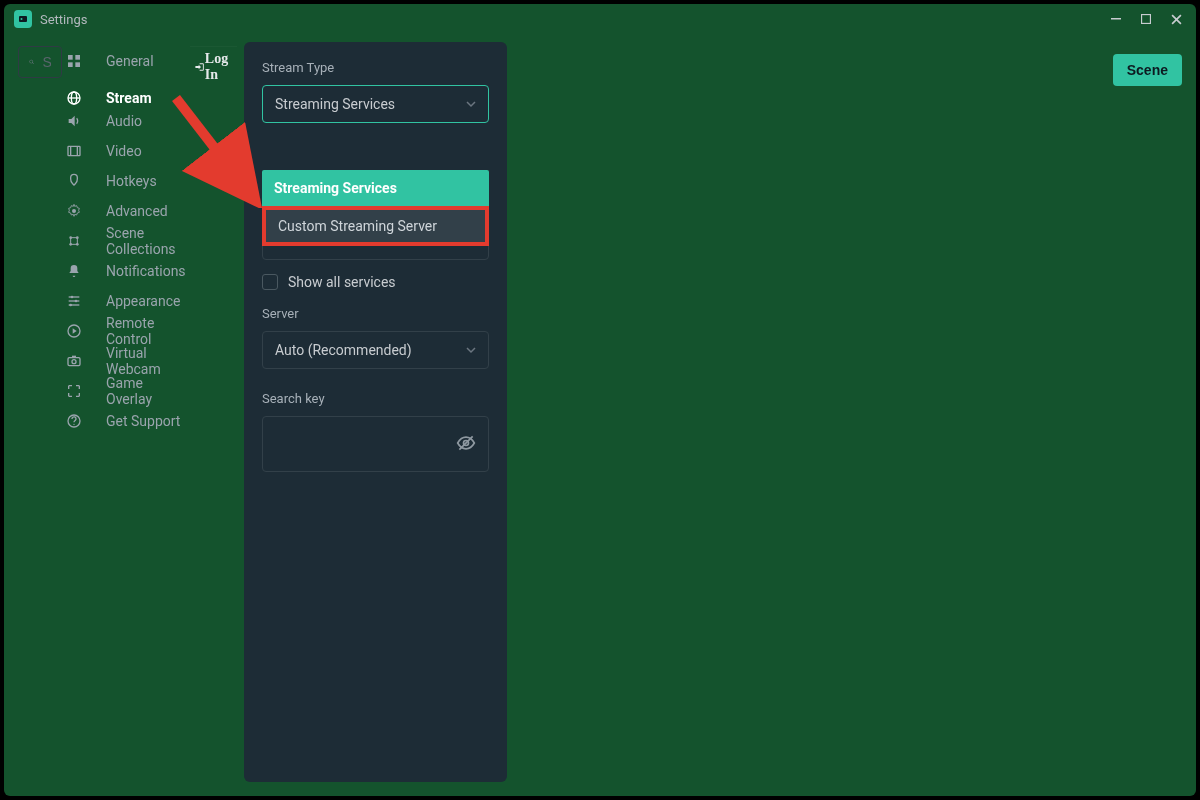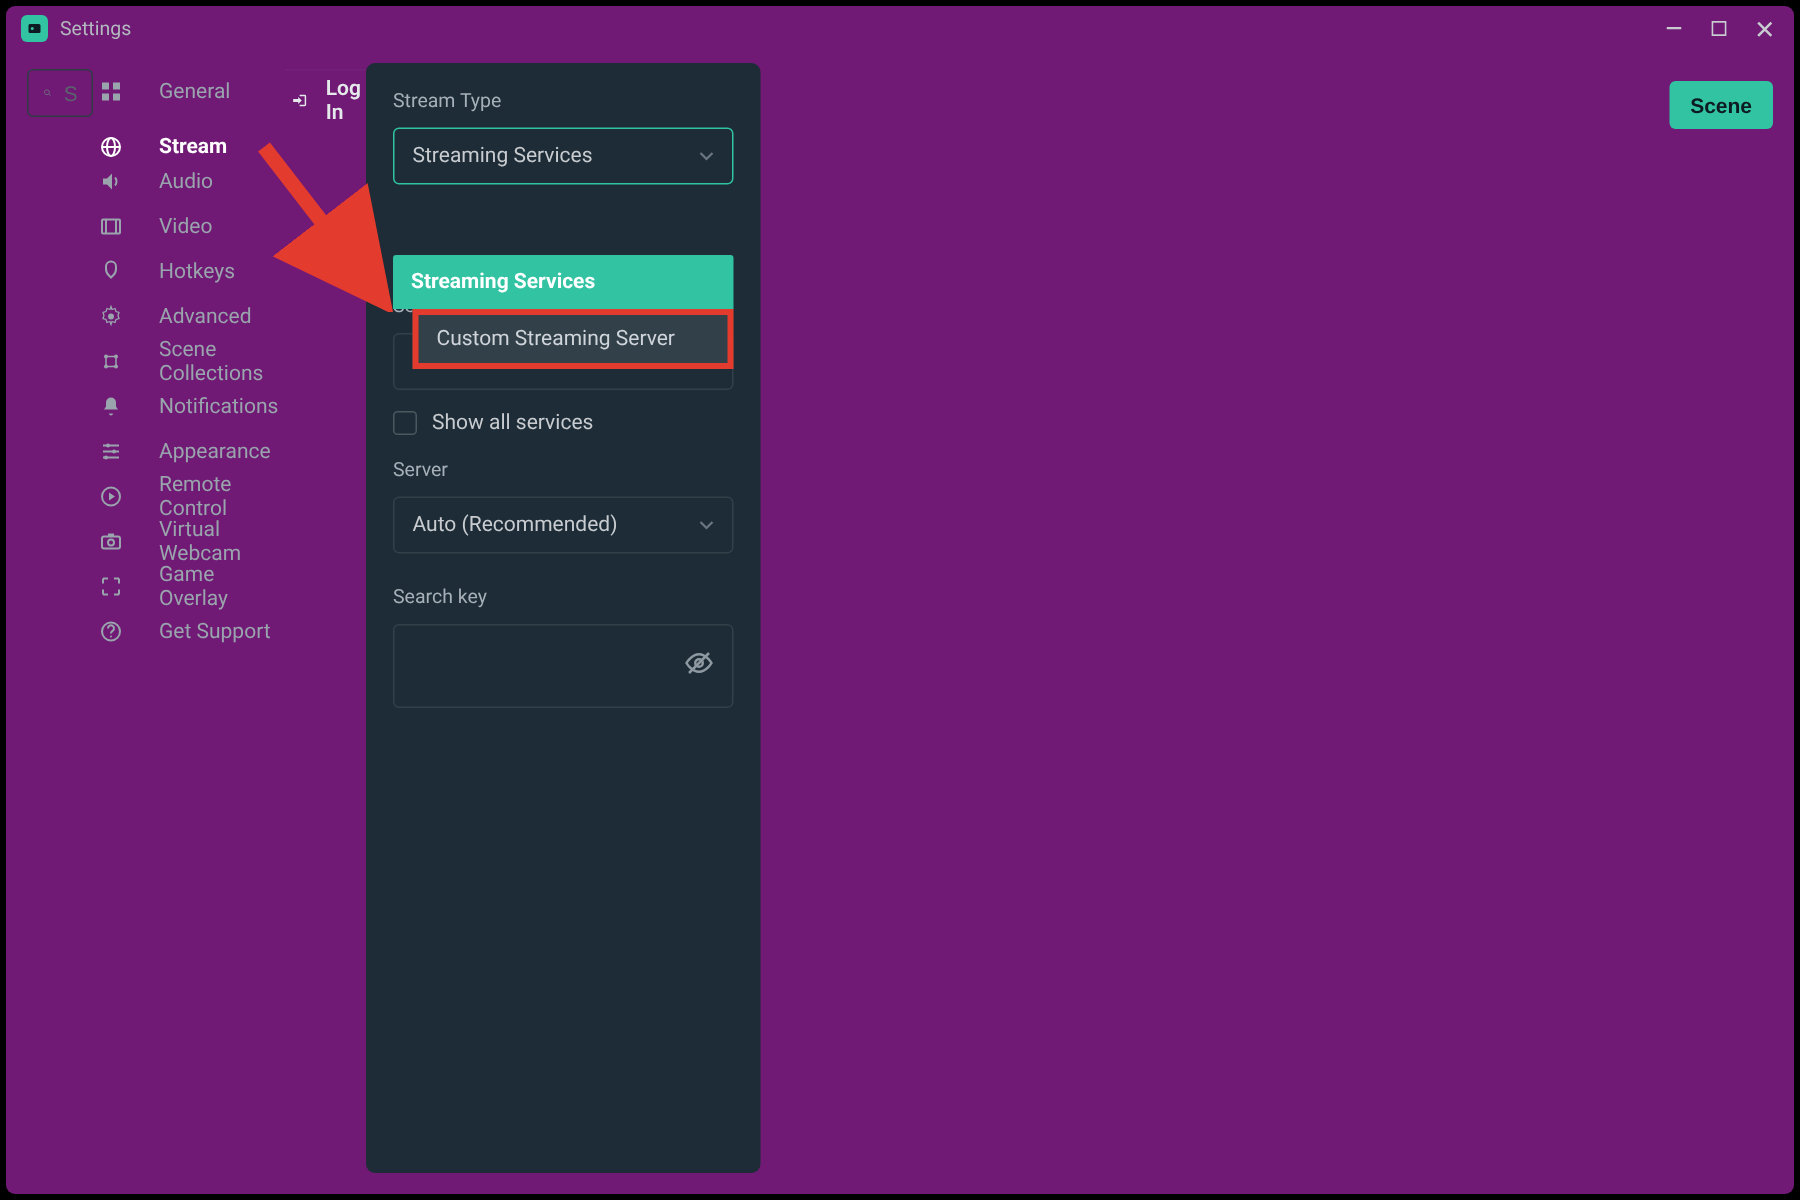--- a/index.html
+++ b/index.html
@@ -10,21 +10,21 @@
     font-size: 14px;
     width: 1200px;
     height: 800px;
     overflow: hidden;
     position: relative;
   }
   .window {
     position: absolute;
     top: 4px; left: 4px;
     width: 1192px; height: 792px;
-    background: #701a75;
+    background: #14532d;
     border-radius: 6px;
     display: flex;
     flex-direction: column;
   }
   .titlebar {
     height: 30px;
     display: flex;
     align-items: center;
     padding: 0 6px 0 10px;
     font-size: 13px;
@@ -88,25 +88,26 @@
   .nav-item .nav-ico {
     width: 16px; height: 16px;
     display: flex; align-items: center; justify-content: center;
   }
   .nav-item.active { color: #ffffff; font-weight: 700; align-items: flex-end; }
   .nav-spacer { flex: 1; }
   .login-row {
     height: 40px;
     display: flex; align-items: center;
     padding: 0 4px;
-    gap: 12px;
+    gap: 0;
     color: #e6e9eb;
     font-weight: 600;
     cursor: pointer;
     border-top: 1px solid rgba(255,255,255,0.03);
+    font-family: Liberation Serif, serif;
   }
   .login-row svg { width: 16px; height: 16px; }
   .main {
     flex: 1;
     display: flex;
   }
   .main-card {
     background: #1d2c36;
     border-radius: 6px;
     padding: 18px 18px 22px 18px;
@@ -149,21 +150,20 @@
   }
   .dd-item.selected {
     background: #31c3a2;
     color: #ffffff;
     font-weight: 700;
     border-radius: 2px 2px 0 0;
   }
   .dd-item.hl {
     border: 4px solid #e33b2e;
     height: 40px;
-    margin-left: 13px;
   }
   .section-gap { height: 70px; }
   .chk-row {
     display: flex; align-items: center; gap: 10px;
     margin: 14px 0 16px 0;
     cursor: pointer;
   }
   .chk {
     width: 16px; height: 16px;
     border: 1px solid #4a5860;

